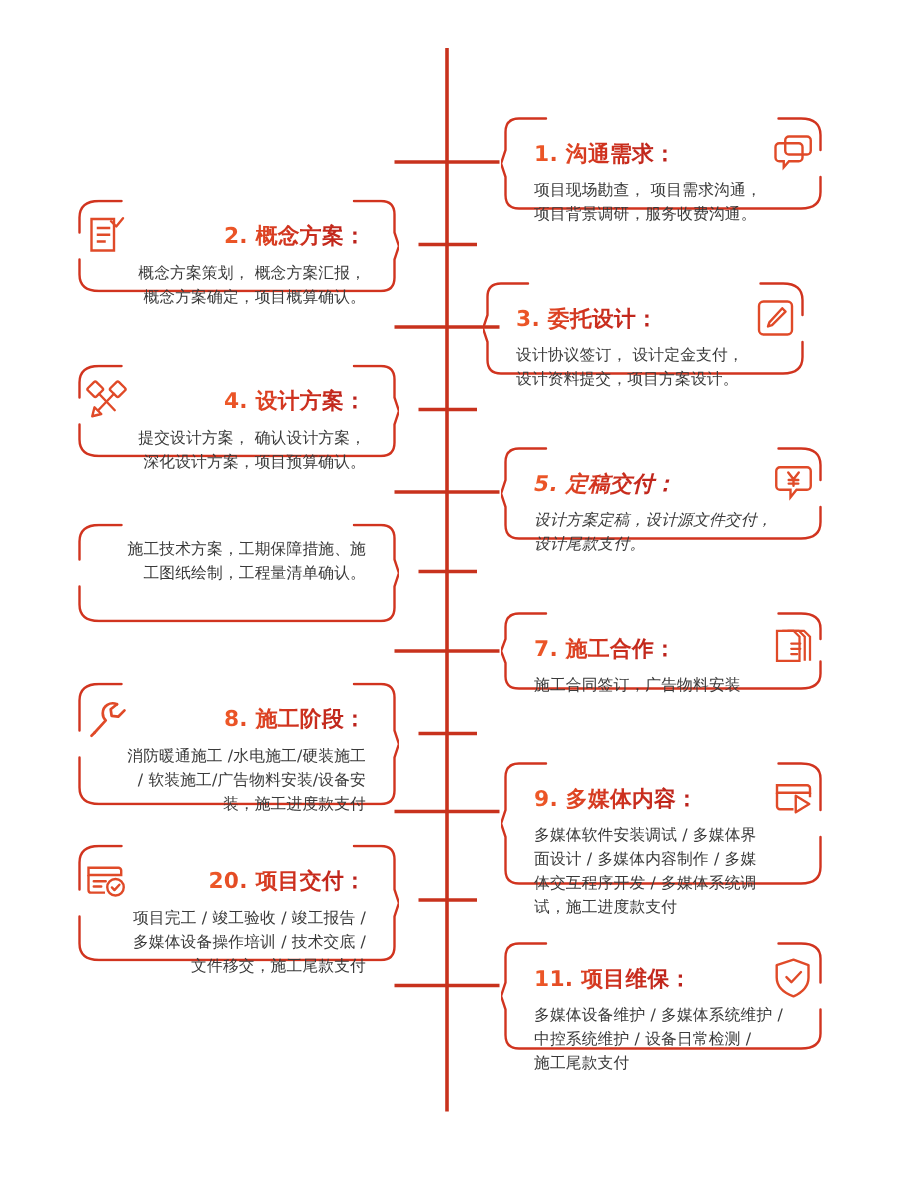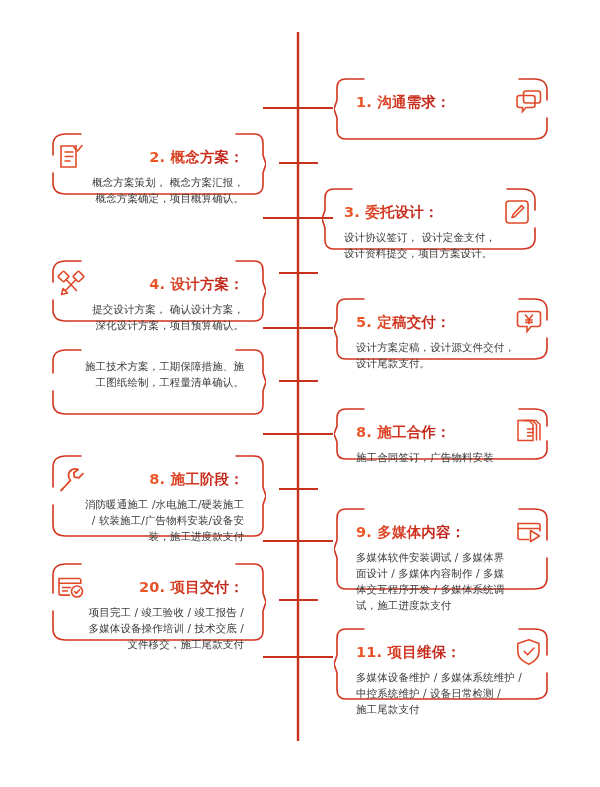--- a/index.html
+++ b/index.html
@@ -123,20 +123,22 @@
     <div class="inner">
       <div class="head">
         <span class="title">1. 沟通需求：</span>
         <span class="ico">
           <svg width="28" height="26" viewBox="0 0 28 26" fill="none" stroke="currentColor" stroke-width="1.6">
             <rect x="8.5" y="2" width="17" height="12" rx="2.5"></rect>
             <path d="M2.5 6.5h13a2.5 2.5 0 0 1 2.5 2.5v7a2.5 2.5 0 0 1-2.5 2.5H9l-3.5 4v-4H2.5A2.5 2.5 0 0 1 0 16V9a2.5 2.5 0 0 1 2.5-2.5z" transform="translate(2,0)"></path>
           </svg>
         </span>
       </div>
+      <div class="body" style="white-space:pre-line">项目现场勘查，  项目需求沟通，
+项目背景调研，服务收费沟通。</div>
     </div>
   </div>
 
   <div class="step left" style="left:44px; top:133px; height:62px;">
     <svg class="frame" viewBox="0 0 222 62" preserveAspectRatio="none">
       <path d="M 192 1 L 210 1 Q 219 1 219 10 L 219 22 L 222 31 L 219 40 L 219 52 Q 219 61 210 61 L 22 61 Q 9 61 9 50 L 9 40 M 9 22 L 9 12 Q 9 1 22 1 L 37 1" fill="none" stroke="#d1341f" stroke-width="1.6" stroke-linecap="round"></path>
     </svg>
     <div class="inner">
       <div class="head">
         <span class="title">2. 概念方案：</span>
@@ -165,21 +167,21 @@
             <rect x="2" y="2" width="22" height="22" rx="3"></rect>
             <path d="M17.5 6.5l2.2 2.2-9 9L8 18.6l.9-2.7z" stroke-linejoin="round"></path>
           </svg>
         </span>
       </div>
       <div class="body" style="white-space:pre-line">设计协议签订，  设计定金支付，
 设计资料提交，项目方案设计。</div>
     </div>
   </div>
 
-  <div class="step left" style="left:44px; top:260px; height:62px;text-decoration:underline;">
+  <div class="step left" style="left:44px; top:243px; height:62px;text-decoration:underline;">
     <svg class="frame" viewBox="0 0 222 62" preserveAspectRatio="none">
       <path d="M 192 1 L 210 1 Q 219 1 219 10 L 219 22 L 222 31 L 219 40 L 219 52 Q 219 61 210 61 L 22 61 Q 9 61 9 50 L 9 40 M 9 22 L 9 12 Q 9 1 22 1 L 37 1" fill="none" stroke="#d1341f" stroke-width="1.6" stroke-linecap="round"></path>
     </svg>
     <div class="inner">
       <div class="head">
         <span class="title">4. 设计方案：</span>
         <span class="ico">
           <svg width="28" height="28" viewBox="0 0 28 28" fill="none" stroke="currentColor" stroke-width="1.6">
             <rect x="2.5" y="2.5" width="8" height="8" rx="1.2" transform="rotate(45 6.5 6.5)"></rect>
             <rect x="17.5" y="2.5" width="8" height="8" rx="1.2" transform="rotate(45 21.5 6.5)"></rect>
@@ -187,21 +189,21 @@
             <path d="M19 9.5L8.5 20.5" stroke-linecap="round"></path>
             <path d="M6 18.5l-1.5 6 6-1.5z" stroke-linejoin="round"></path>
           </svg>
         </span>
       </div>
       <div class="body" style="white-space:pre-line">提交设计方案，  确认设计方案，
 深化设计方案，项目预算确认。</div>
     </div>
   </div>
 
-  <div class="step right" style="left:334px; top:298px; height:62px;">
+  <div class="step right" style="left:334px; top:298px; height:62px;font-style:italic;">
     <svg class="frame" viewBox="0 0 222 62" preserveAspectRatio="none">
       <path d="M 30 1 L 12 1 Q 3 1 3 10 L 3 22 L 0 31 L 3 40 L 3 52 Q 3 61 12 61 L 200 61 Q 213 61 213 50 L 213 40 M 213 22 L 213 12 Q 213 1 200 1 L 185 1" fill="none" stroke="#d1341f" stroke-width="1.6" stroke-linecap="round"></path>
     </svg>
     <div class="inner">
       <div class="head">
         <span class="title">5. 定稿交付：</span>
         <span class="ico">
           <svg width="26" height="26" viewBox="0 0 26 26" fill="none" stroke="currentColor" stroke-width="1.6">
             <path d="M4 2.5h18a2.5 2.5 0 0 1 2.5 2.5v10a2.5 2.5 0 0 1-2.5 2.5h-7l-4 5v-5H4A2.5 2.5 0 0 1 1.5 15V5A2.5 2.5 0 0 1 4 2.5z"></path>
             <path d="M9.5 6l3.5 4.5L16.5 6M9.8 11h6.4M9.8 13.4h6.4M13 10.5v4.3" stroke-linecap="round"></path>
@@ -222,21 +224,21 @@
 工图纸绘制，工程量清单确认。</div>
     </div>
   </div>
 
   <div class="step right" style="left:334px; top:408px; height:52px;">
     <svg class="frame" viewBox="0 0 222 52" preserveAspectRatio="none">
       <path d="M 30 1 L 12 1 Q 3 1 3 10 L 3 18 L 0 26 L 3 34 L 3 43 Q 3 51 12 51 L 200 51 Q 213 51 213 41 L 213 33 M 213 18 L 213 11 Q 213 1 200 1 L 185 1" fill="none" stroke="#d1341f" stroke-width="1.6" stroke-linecap="round"></path>
     </svg>
     <div class="inner">
       <div class="head">
-        <span class="title">8. 施工合作：</span>
+        <span class="title">7. 施工合作：</span>
         <span class="ico">
           <svg width="26" height="28" viewBox="0 0 26 28" fill="none" stroke="currentColor" stroke-width="1.5">
             <path d="M2 2.5h11l4 4v16H2z"></path>
             <path d="M5.5 2.5h11l4 4v16"></path>
             <path d="M9 2.5h11l4 4v16"></path>
             <path d="M11.5 11h6M11.5 14.5h6M11.5 18h4" stroke-linecap="round"></path>
           </svg>
         </span>
       </div>
       <div class="body" style="white-space:pre-line">施工合同签订，广告物料安装</div>

